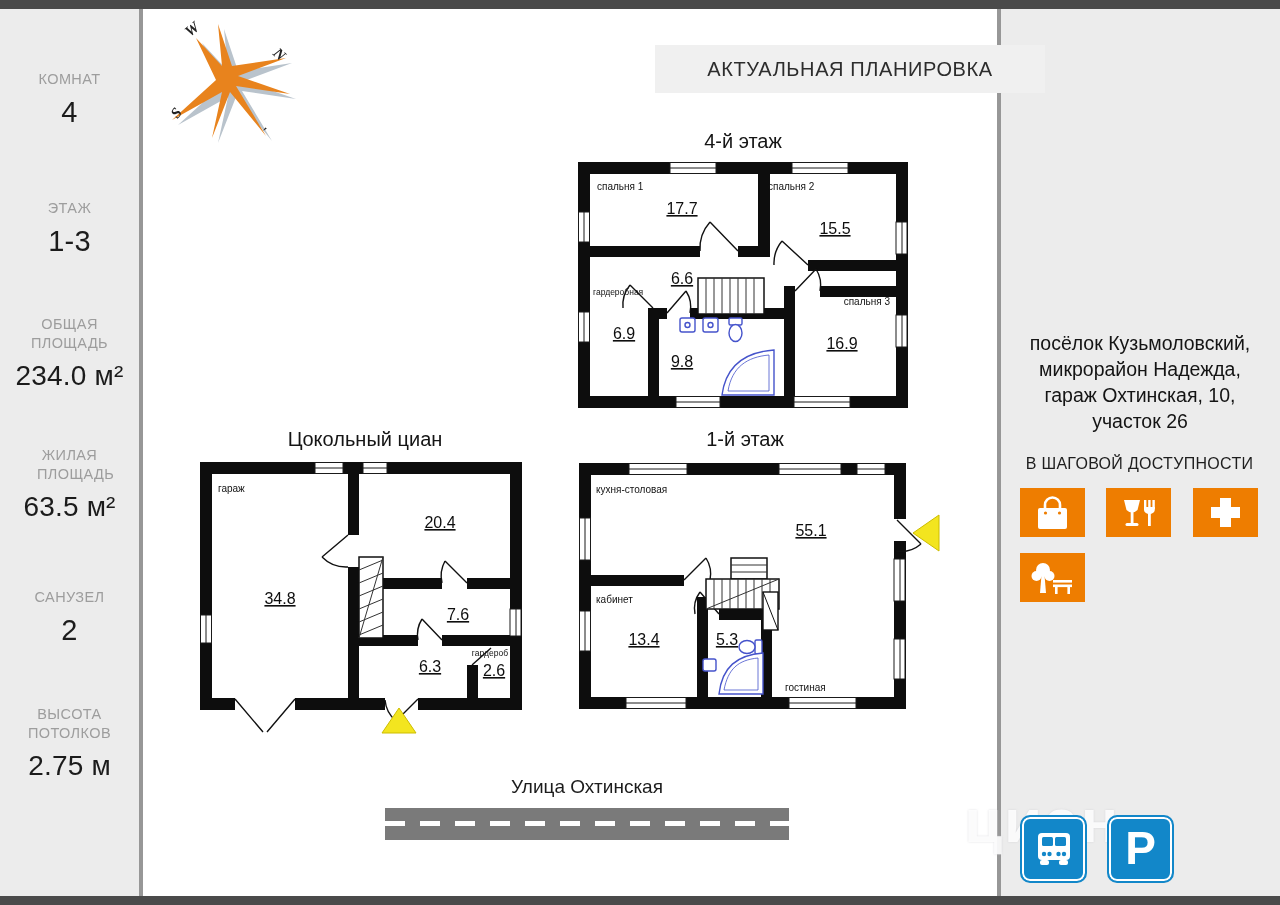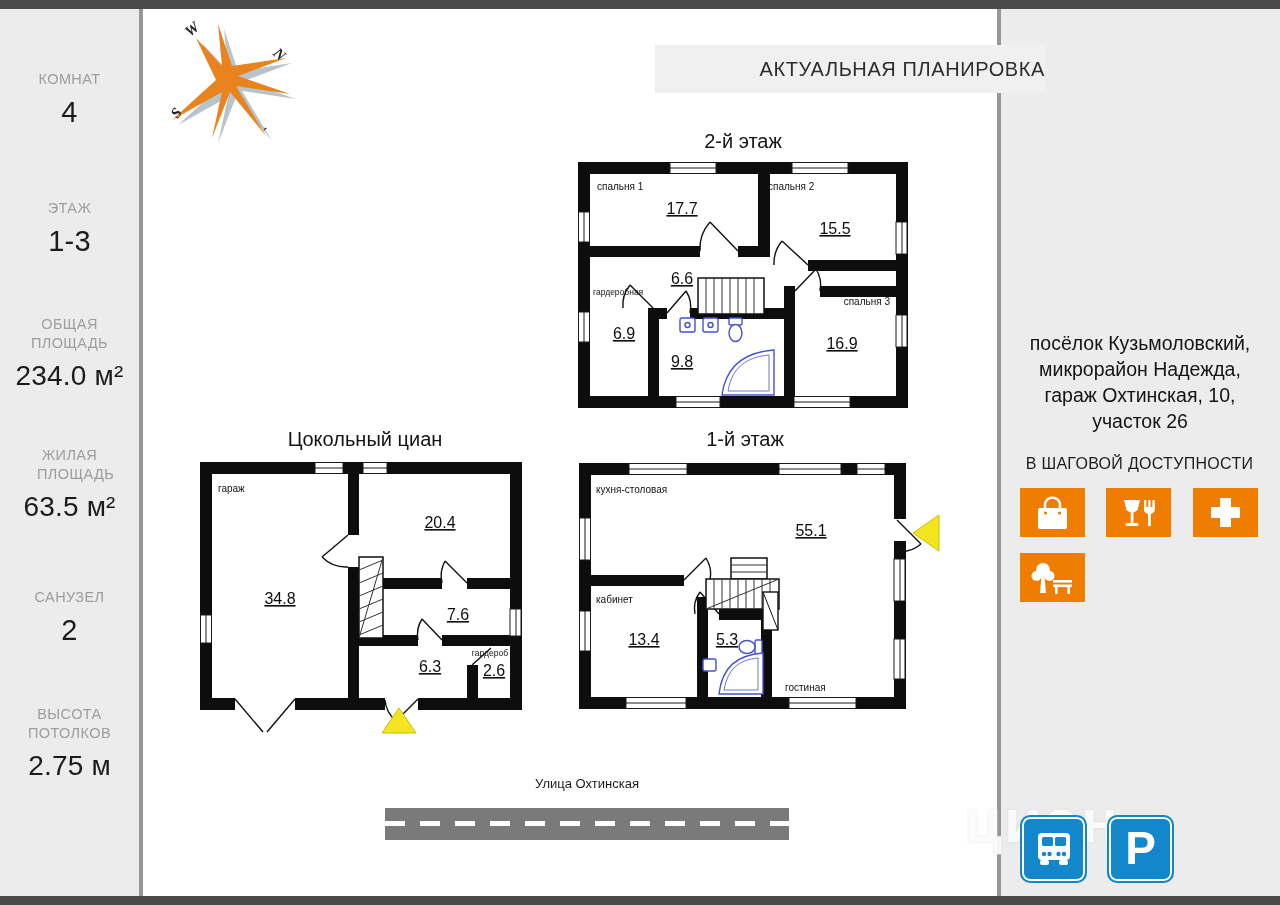--- a/index.html
+++ b/index.html
@@ -13,25 +13,25 @@
   
   .bar{left:0;width:1280px;height:9px;background:#4a4a4a;z-index:30;}
   .panel{top:0;height:905px;background:#ececec;z-index:1;}
   .divider{top:0;width:4px;height:905px;background:#979797;z-index:2;}
   
   .stat{left:0;width:139px;text-align:center;z-index:3;}
   .stat .lbl{color:#9d9d9d;font-size:14.5px;line-height:19px;letter-spacing:.4px;}
   .stat .val{color:#1b1b1b;font-size:29px;margin-top:7px;letter-spacing:.2px;}
   
   .hdr-box{left:655px;top:45px;width:390px;height:48px;background:#f0f0f0;
-    display:flex;align-items:center;justify-content:flex-end;z-index:3;}
+    display:flex;align-items:center;justify-content:center;z-index:3;}
   .hdr-box span{font-size:20px;color:#2d2d2d;letter-spacing:.6px;}
   .plan-title{font-size:20px;color:#151515;text-align:center;z-index:3;}
   
-  .street-label{left:437px;top:776px;width:300px;text-align:center;font-size:13px;color:#1c1c1c;z-index:3;}
+  .street-label{left:437px;top:776px;width:300px;text-align:center;font-size:19px;color:#1c1c1c;z-index:3;}
   .road{left:385px;top:808px;width:404px;height:32px;background:#7a7a7a;z-index:3;}
   .road .dash{position:absolute;left:0;top:13px;width:404px;height:5px;
     background:repeating-linear-gradient(90deg,#ffffff 0 20px,rgba(0,0,0,0) 20px 35px);}
   
   .address{left:1001px;top:330px;width:278px;text-align:center;color:#141414;
     font-size:19.5px;line-height:26px;z-index:3;}
   .walk-title{left:1001px;top:455px;width:277px;text-align:center;color:#1d1d1d;
     font-size:16px;letter-spacing:.3px;z-index:3;}
   .tile{width:65px;height:49px;background:#ee7d00;z-index:3;display:flex;align-items:center;justify-content:center;}
   .sign{width:63px;height:64px;background:#1287c9;border:2px solid #1287c9;border-radius:10px;
@@ -89,21 +89,21 @@
   <text class="cletter" x="40" y="28" transform="rotate(-40 40,25)">W</text>
   <text class="cletter" x="126" y="48" transform="rotate(42 130,44)">N</text>
   <text class="cletter" x="24" y="106" transform="rotate(-52 30,102)">S</text>
   <text class="cletter" x="112" y="126" transform="rotate(35 114,122)">'</text>
 </svg>
 
 <div class="abs hdr-box">
   <span>АКТУАЛЬНАЯ ПЛАНИРОВКА</span>
 </div>
 
-<div class="abs plan-title" style="left:578px;top:130px;width:330px">2-й этаж</div>
+<div class="abs plan-title" style="left:578px;top:130px;width:330px">4-й этаж</div>
 <svg class="abs" style="left:578px;top:162px;z-index:3" width="330" height="248" viewBox="0 0 330 248">
   <g fill="#0d0d0d">
     <path d="M0,0 H330 V246 H0 Z M12,12 H318 V234 H12 Z" fill-rule="evenodd"></path>
     <rect x="12" y="84" width="110" height="11"></rect>
     <rect x="160" y="84" width="32" height="11"></rect>
     <rect x="180" y="12" width="12" height="83"></rect>
     <rect x="230" y="98" width="88" height="11"></rect>
     <rect x="206" y="124" width="11" height="110"></rect>
     <rect x="242" y="124" width="76" height="11"></rect>
     <rect x="70" y="146" width="11" height="88"></rect>

